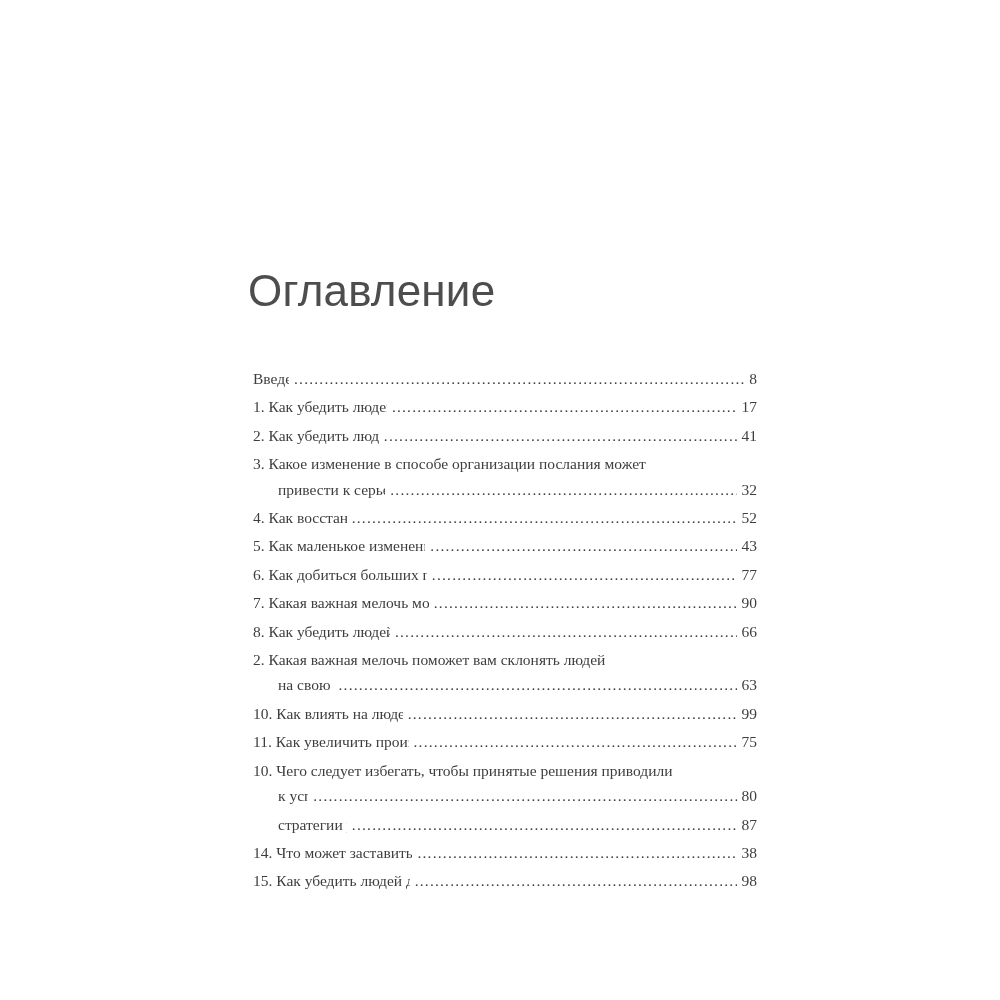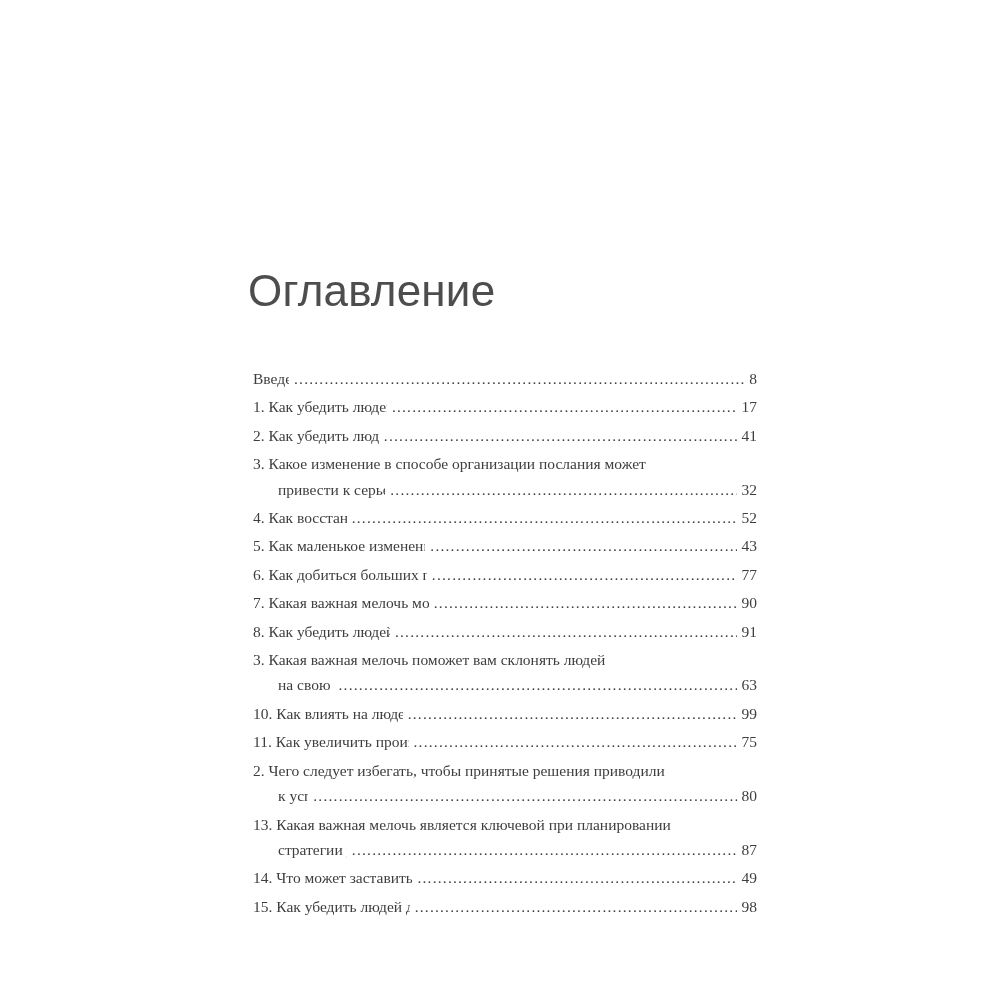--- a/index.html
+++ b/index.html
@@ -114,26 +114,26 @@
         <div class="entry-line">
           <span class="label">7. Какая важная мелочь может помочь вам стать мудрее со временем</span>
           <span class="dots"></span>
           <span class="pagenum">90</span>
         </div>
       </div>
       <div class="toc-entry">
         <div class="entry-line">
           <span class="label">8. Как убедить людей прийти на встречу с вами</span>
           <span class="dots"></span>
-          <span class="pagenum">91</span>
+          <span class="pagenum">66</span>
         </div>
       </div>
       <div class="toc-entry">
         <div class="entry-line">
-          <span class="label">3. Какая важная мелочь поможет вам склонять людей</span>
+          <span class="label">2. Какая важная мелочь поможет вам склонять людей</span>
         </div>
         <div class="entry-line cont">
           <span class="label">на свою сторону</span>
           <span class="dots"></span>
           <span class="pagenum">63</span>
         </div>
       </div>
       <div class="toc-entry">
         <div class="entry-line">
           <span class="label">10. Как влиять на людей без неприятных последствий</span>
@@ -143,43 +143,40 @@
       </div>
       <div class="toc-entry">
         <div class="entry-line">
           <span class="label">11. Как увеличить производительность труда работников</span>
           <span class="dots"></span>
           <span class="pagenum">75</span>
         </div>
       </div>
       <div class="toc-entry">
         <div class="entry-line">
-          <span class="label">2. Чего следует избегать, чтобы принятые решения приводили</span>
+          <span class="label">10. Чего следует избегать, чтобы принятые решения приводили</span>
         </div>
         <div class="entry-line cont">
           <span class="label">к успеху</span>
           <span class="dots"></span>
           <span class="pagenum">80</span>
         </div>
       </div>
       <div class="toc-entry">
-        <div class="entry-line">
-          <span class="label">13. Какая важная мелочь является ключевой при планировании</span>
-        </div>
         <div class="entry-line cont">
           <span class="label">стратегии убеждения</span>
           <span class="dots"></span>
           <span class="pagenum">87</span>
         </div>
       </div>
       <div class="toc-entry">
         <div class="entry-line">
           <span class="label">14. Что может заставить людей поддаться на ваши уговоры</span>
           <span class="dots"></span>
-          <span class="pagenum">49</span>
+          <span class="pagenum">38</span>
         </div>
       </div>
       <div class="toc-entry">
         <div class="entry-line">
           <span class="label">15. Как убедить людей действовать во благо их будущему</span>
           <span class="dots"></span>
           <span class="pagenum">98</span>
         </div>
       </div>
     </div>

